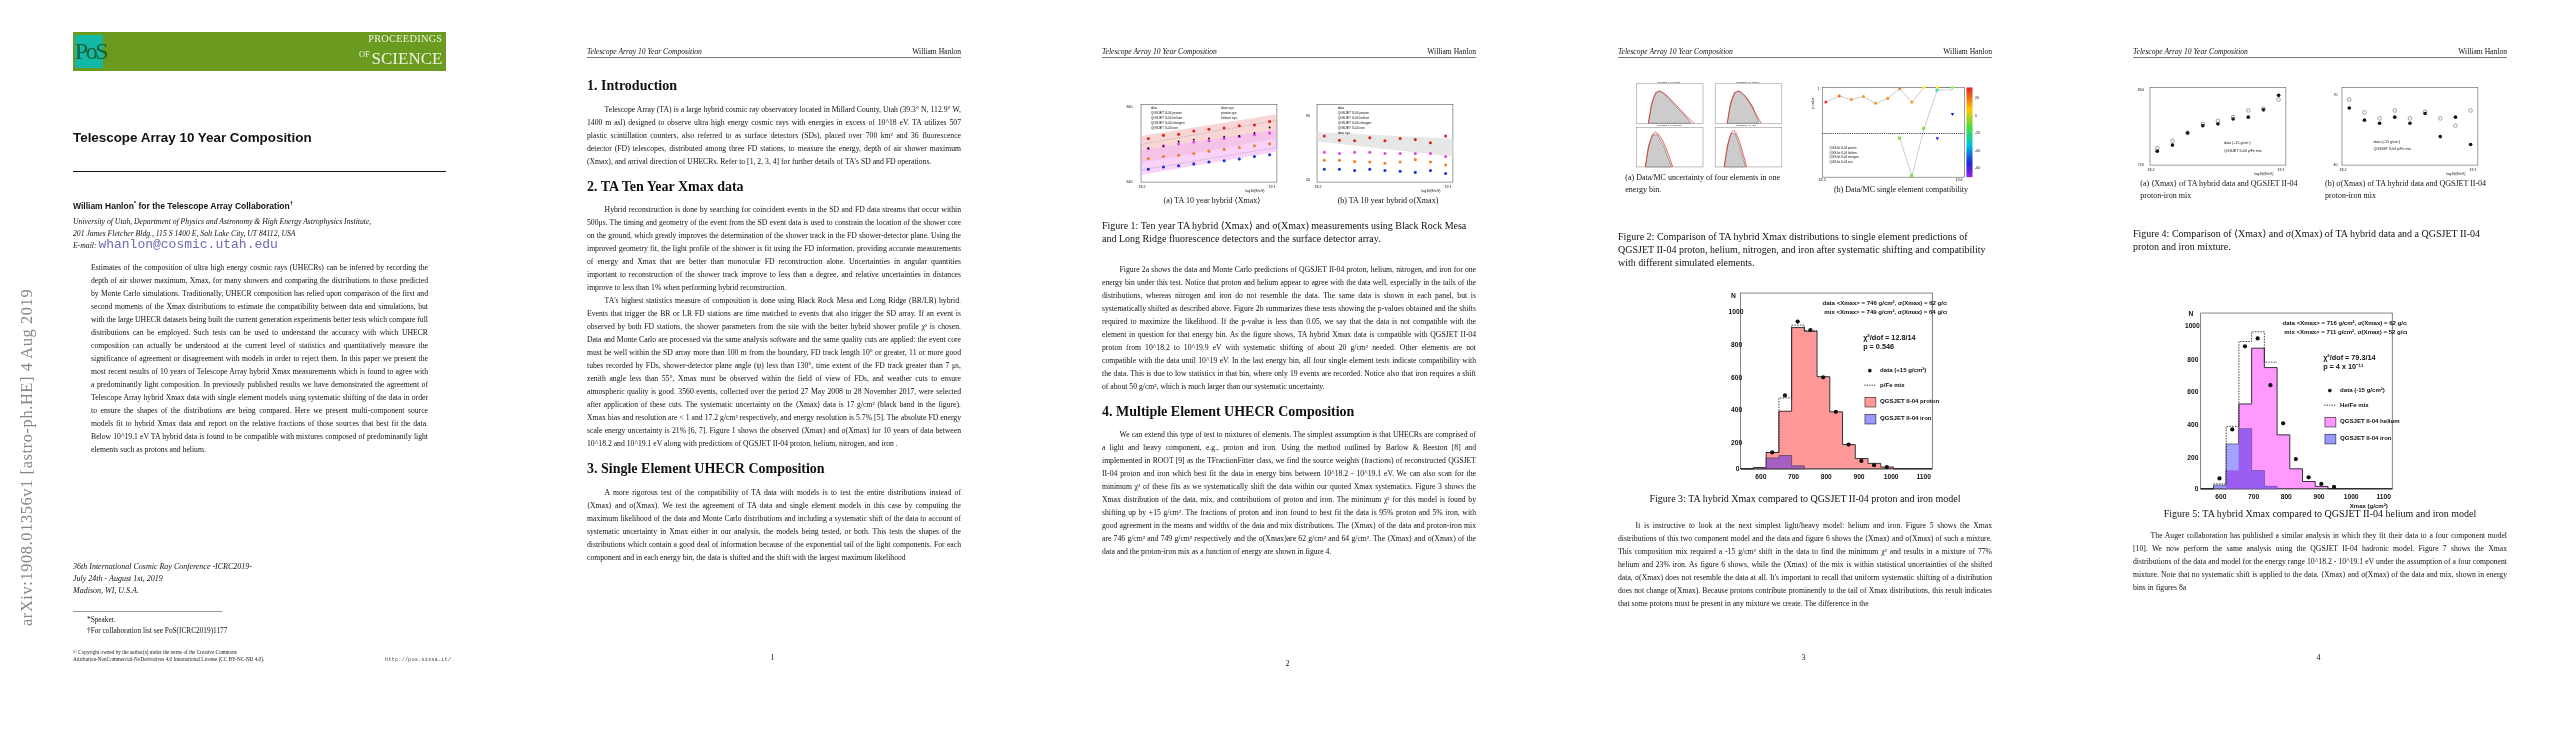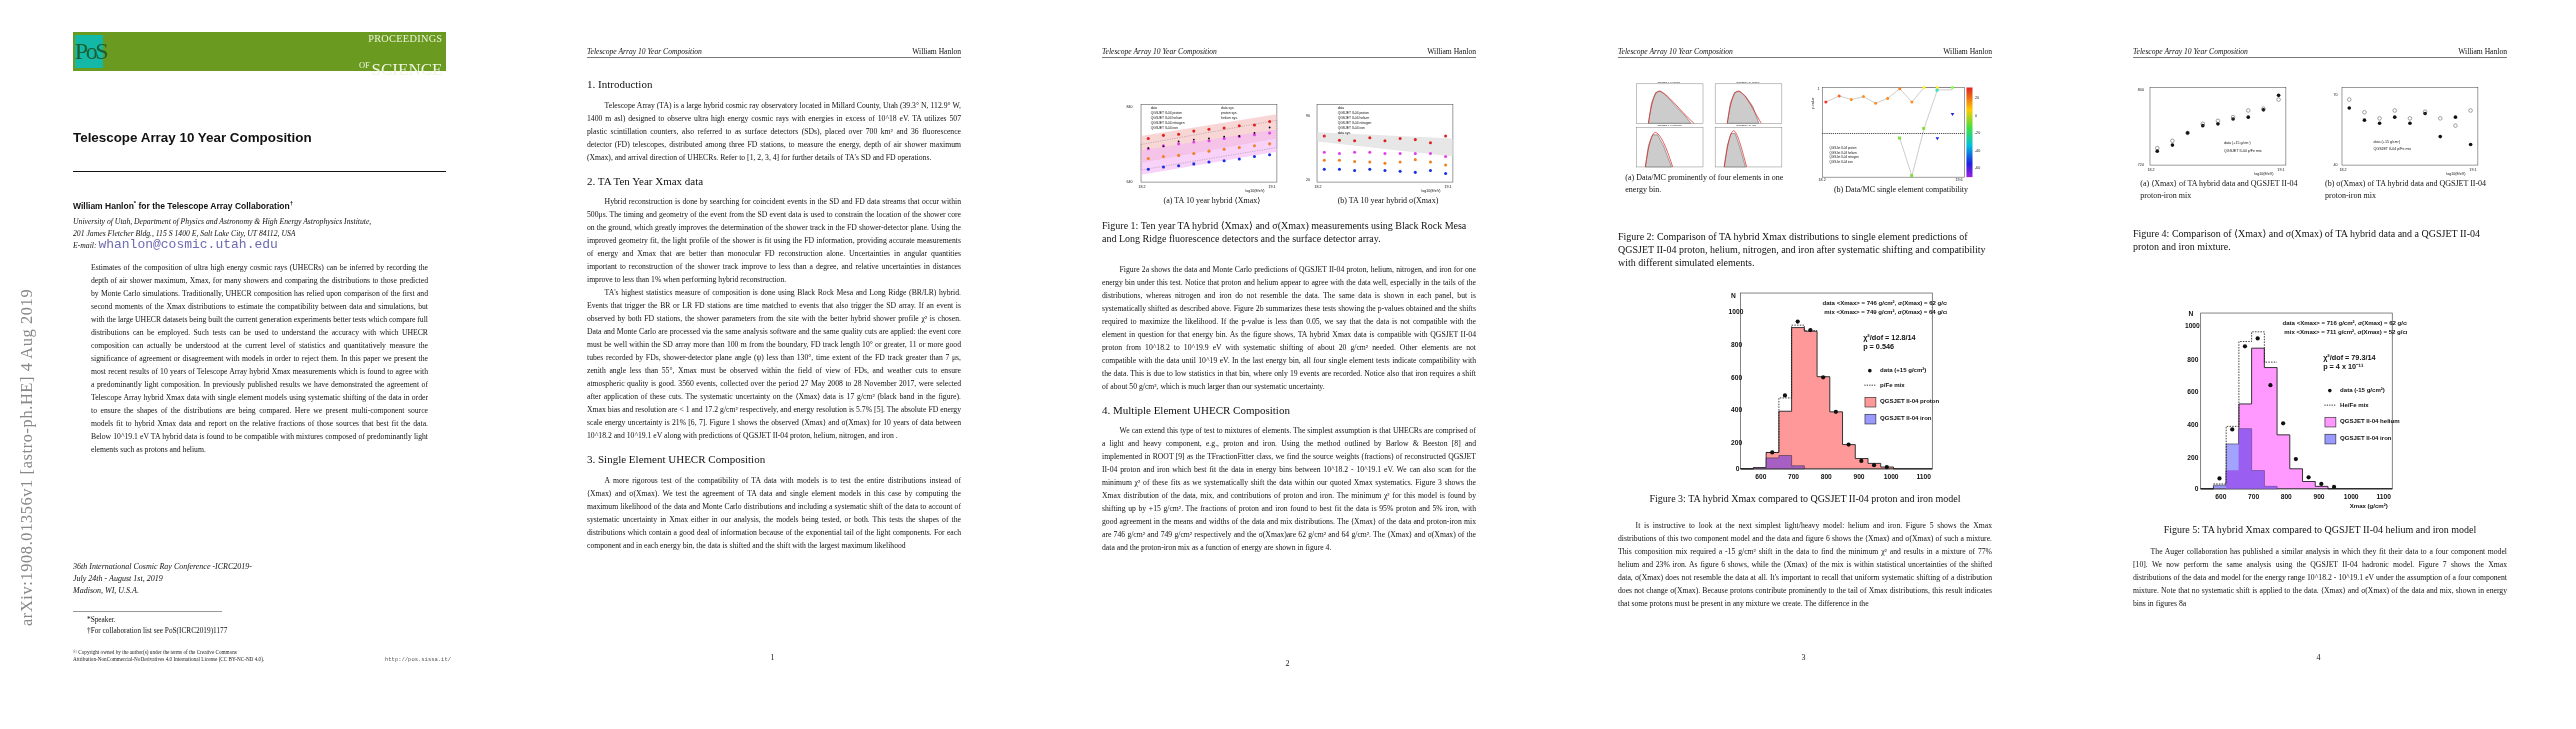--- a/index.html
+++ b/index.html
@@ -6,29 +6,29 @@
   html, body { width: 2576px; height: 729px; background: #ffffff; overflow: hidden; }
   body { font-family: "Liberation Serif", "DejaVu Serif", serif; color: #111; position: relative; }
   .page { position: absolute; top: 0; width: 515px; height: 729px; background: #fff; }
   .p1 { left: 0; } .p2 { left: 515px; } .p3 { left: 1030px; } .p4 { left: 1546px; } .p5 { left: 2061px; }
   .content { position: absolute; left: 72px; width: 374px; }
   .run-header { position: absolute; top: 47px; left: 72px; width: 374px; display: flex; justify-content: space-between; font-size: 7.6px; border-bottom: 0.6px solid #777; padding-bottom: 1.2px; }
   .run-header .rh-title { font-style: italic; }
   .page-num { position: absolute; left: 0; width: 515px; text-align: center; font-size: 8px; }
   p.body { font-size: 7.7px; line-height: 13px; text-align: justify; }
   p.body.indent { text-indent: 17.6px; }
-  h2.sec { font-size: 11px; font-weight: normal; margin: 11px 0 8.5px 0; font-family: "Liberation Serif", serif; }
+  h2.sec { font-size: 14px; font-weight: bold; margin: 11px 0 8.5px 0; font-family: "Liberation Serif", serif; }
   sub, sup { font-size: 70%; line-height: 0; }
 
   
   .pos-banner { position: absolute; top: 32px; left: 73px; width: 373px; height: 39px; background: #6a9a1f; }
   .pos-logo { position: absolute; left: 1.8px; top: 3px; width: 28.6px; height: 33px; background: #14b8a6; color: #1b5e2f; font-size: 24px; font-family: "Liberation Serif", serif; line-height: 33px; text-align: center; letter-spacing: -2.4px; }
   .pos-text { position: absolute; right: 3.6px; top: 2.4px; color: #eef5e0; font-family: "Liberation Serif", serif; text-align: right; line-height: 1; }
   .pos-text .l1 { font-size: 10.3px; letter-spacing: 0.3px; }
-  .pos-text .l2 { font-size: 17px; margin-top: 16px; }
+  .pos-text .l2 { font-size: 17px; margin-top: 5px; }
   .pos-text .l2 small { font-size: 8.5px; vertical-align: 7.3px; margin-right: 1.8px; }
   .main-title { position: absolute; top: 130px; left: 73px; font-family: "Liberation Sans", sans-serif; font-weight: bold; font-size: 13.4px; }
   .title-rule { position: absolute; top: 171px; left: 73px; width: 373px; height: 0.9px; background: #111; }
   .author { position: absolute; top: 201px; left: 73px; font-family: "Liberation Sans", sans-serif; font-weight: bold; font-size: 8.5px; }
   .affil { position: absolute; top: 216px; left: 73px; font-style: italic; font-size: 7.7px; line-height: 11.5px; }
   .email-mono { font-family: "Liberation Mono", monospace; color: #6b6bb0; font-style: normal; font-size: 13px; text-align: center; }
   .abstract { position: absolute; top: 261px; left: 91px; width: 337px; }
   .abstract p { font-size: 7.7px; line-height: 13px; text-align: justify; }
   .conf { position: absolute; top: 561px; left: 73px; font-style: italic; font-size: 8px; line-height: 12px; }
   .fn-rule { position: absolute; top: 611px; left: 73px; width: 149px; height: 1.2px; background: #999; }
@@ -294,21 +294,21 @@
           <path d="M175,145 L180,110 L186,90 L193,90 L200,110 L210,145 Z" fill="#ccc" stroke="#222" stroke-width="0.6"></path>
           <path d="M175,145 C180,110 185,85 191,85 C198,90 205,120 212,145" fill="none" stroke="#e0201c" stroke-width="1.2"></path>
         </g>
         <g font-size="4" fill="#111">
             <text x="65" y="6">QGSJET II-04 proton</text>
             <text x="195" y="6">QGSJET II-04 helium</text>
             <text x="65" y="78">QGSJET II-04 nitrogen</text>
             <text x="195" y="78">QGSJET II-04 iron</text>
           </g>
       </svg>
-      <div class="subcap" style="text-align:left; padding-left:7.3px">(a) Data/MC prominently of four elements in one energy bin.</div>
+      <div class="subcap" style="text-align:left; padding-left:7.3px">(a) Data/MC uncertainty of four elements in one energy bin.</div>
     </div>
     <div style="width:182px">
       <svg width="182" height="103" viewBox="0 0 300 170">
         <rect x="20" y="14" width="235" height="148" fill="#fff" stroke="#333" stroke-width="0.8"></rect>
         <line x1="20" y1="90" x2="255" y2="90" stroke="#000" stroke-dasharray="2,1.5" stroke-width="1.2"></line>
         <polyline points="26,38 48,28 68,34 88,29 108,40 128,32 148,16 168,38 188,14 210,14 235,14" fill="none" stroke="#555" stroke-width="0.5"></polyline>
         <g>
             <circle cx="26" cy="38" r="2.5" fill="#ff3030"></circle>
             <circle cx="48" cy="28" r="2.5" fill="#ff6020"></circle>
             <circle cx="68" cy="34" r="2.5" fill="#ff9020"></circle>
@@ -555,20 +555,20 @@
           <text x="310" y="160">He/Fe mix</text>
           <text x="310" y="186">QGSJET II-04 helium</text>
           <text x="310" y="214">QGSJET II-04 iron</text>
         </g>
       <circle cx="293" cy="133" r="3" fill="#111"></circle>
       <line x1="284" y1="157" x2="302" y2="157" stroke="#111" stroke-dasharray="2,2" stroke-width="1.5"></line>
       <rect x="285" y="177" width="18" height="16" fill="#ff99ff" stroke="#222"></rect>
       <rect x="285" y="205" width="18" height="16" fill="#9999ff" stroke="#222"></rect>
     </svg>
   </div>
-  <div class="content" style="top:524px;">
+  <div class="content" style="top:508px;">
     <p class="figcap" style="text-align:center">Figure 5: TA hybrid Xmax compared to QGSJET II-04 helium and iron model</p>
     <div style="height:8.5px"></div>
     <p class="body indent">The Auger collaboration has published a similar analysis in which they fit their data to a four component model [10]. We now perform the same analysis using the QGSJET II-04 hadronic model. Figure 7 shows the Xmax distributions of the data and model for the energy range 10^18.2 - 10^19.1 eV under the assumption of a four component mixture. Note that no systematic shift is applied to the data. ⟨Xmax⟩ and σ(Xmax) of the data and mix, shown in energy bins in figures 8a</p>
   </div>
   <div class="page-num" style="top:653px;">4</div>
 </div>
 
 
 </body></html>

